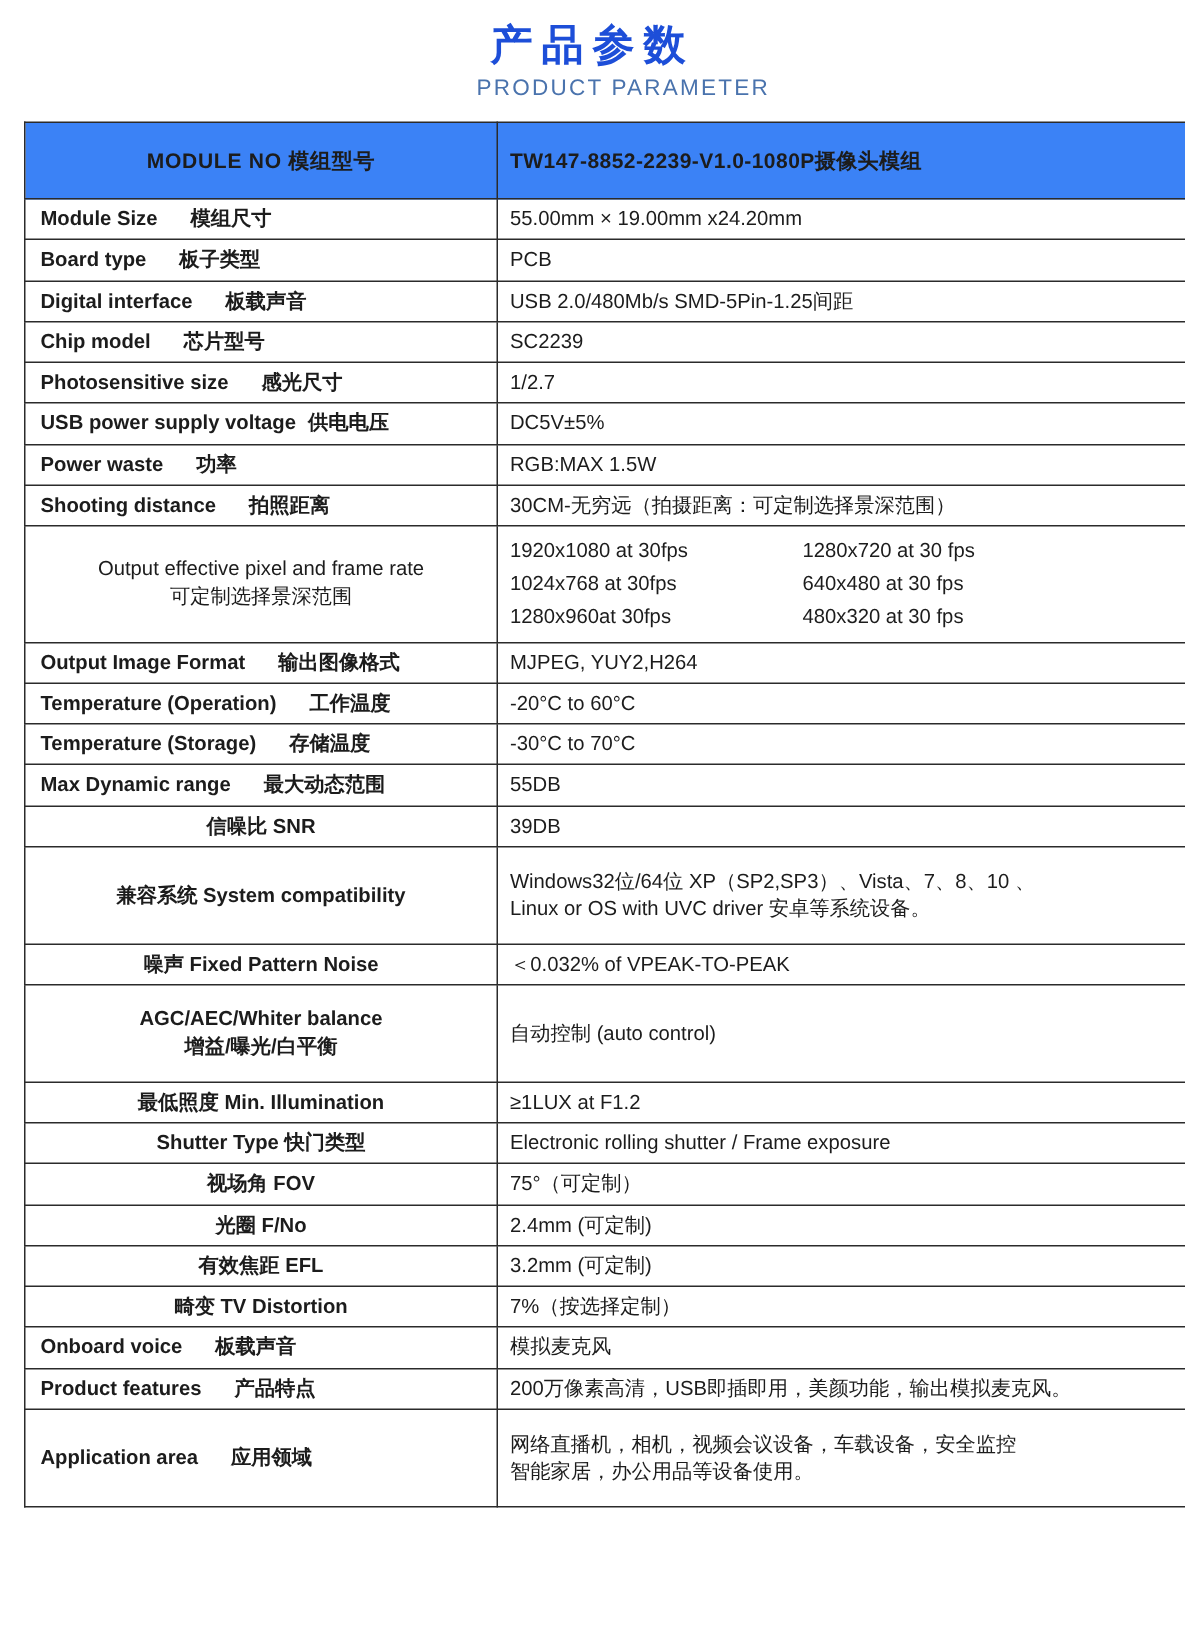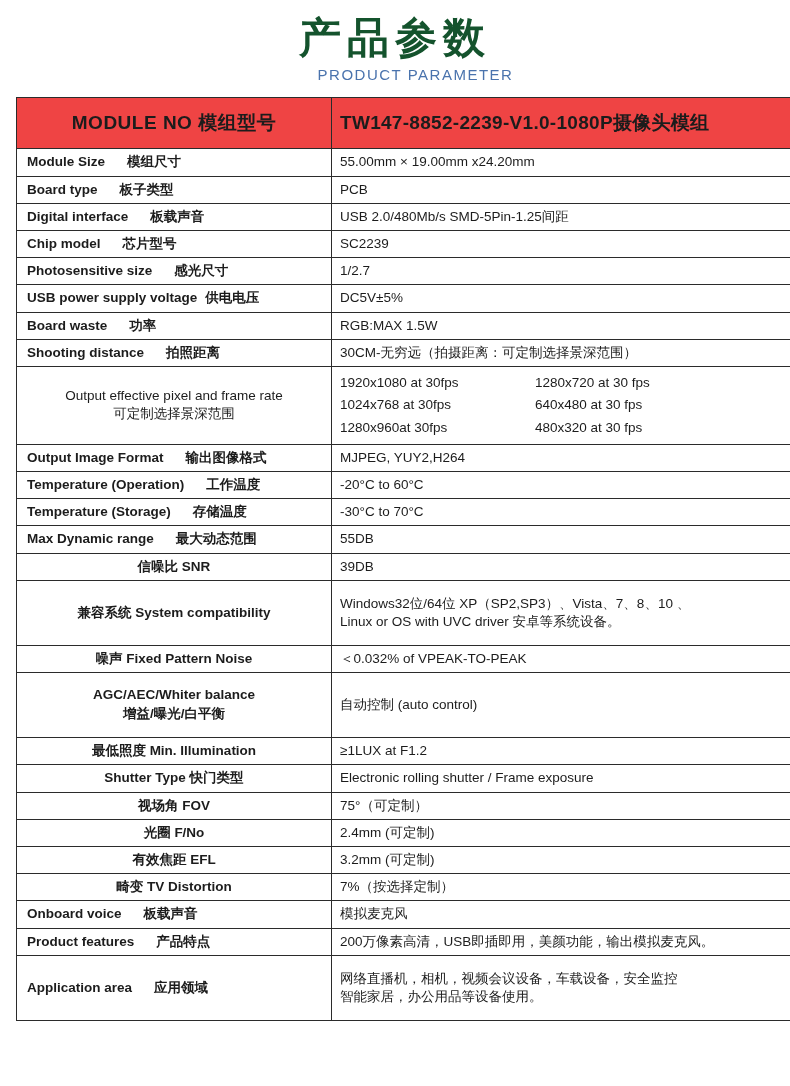--- a/index.html
+++ b/index.html
@@ -18,23 +18,23 @@
     width: 790px;
     height: 1086px;
     position: relative;
     box-sizing: border-box;
   }
   .header {
     text-align: center;
     padding-top: 14px;
   }
   .title-cn {
-    font-size: 42px;
+    font-size: 28px;
     font-weight: bold;
-    color: #14532d;
+    color: #1d4ed8;
     letter-spacing: 6px;
     line-height: 1.15;
     font-family: "DejaVu Sans", "Liberation Sans", sans-serif;
   }
   .title-en {
     font-size: 15px;
     color: #4a73ad;
     letter-spacing: 1.5px;
     margin-top: 4px;
     font-family: "Liberation Sans", sans-serif;
@@ -60,22 +60,22 @@
     width: 298px;
     text-align: center;
     font-weight: bold;
   }
   td.c-right {
     width: 458px;
     text-align: left;
     font-weight: normal;
   }
   tr.head td {
-    background: #ef4444;
-    font-size: 19px;
+    background: #3b82f6;
+    font-size: 14px;
     font-weight: bold;
     padding: 10px 8px;
     height: 30px;
   }
   tr.head td.c-left {
     text-align: center;
     letter-spacing: 0.5px;
   }
   tr.head td.c-right {
     text-align: left;
@@ -186,21 +186,21 @@
             <div class="pair">
               <span class="en nowrap">USB power supply voltage</span>
               <span class="cn" style="margin-left:8px">供电电压</span>
             </div>
           </td>
           <td class="c-right">DC5V±5%</td>
         </tr>
         <tr>
           <td class="c-left">
             <div class="pair">
-              <span class="en">Board waste</span>
+              <span class="en">Power waste</span>
               <span class="cn">功率</span>
             </div>
           </td>
           <td class="c-right">RGB:MAX 1.5W</td>
         </tr>
         <tr>
           <td class="c-left">
             <div class="pair">
               <span class="en">Shooting distance</span>
               <span class="cn">拍照距离</span>

